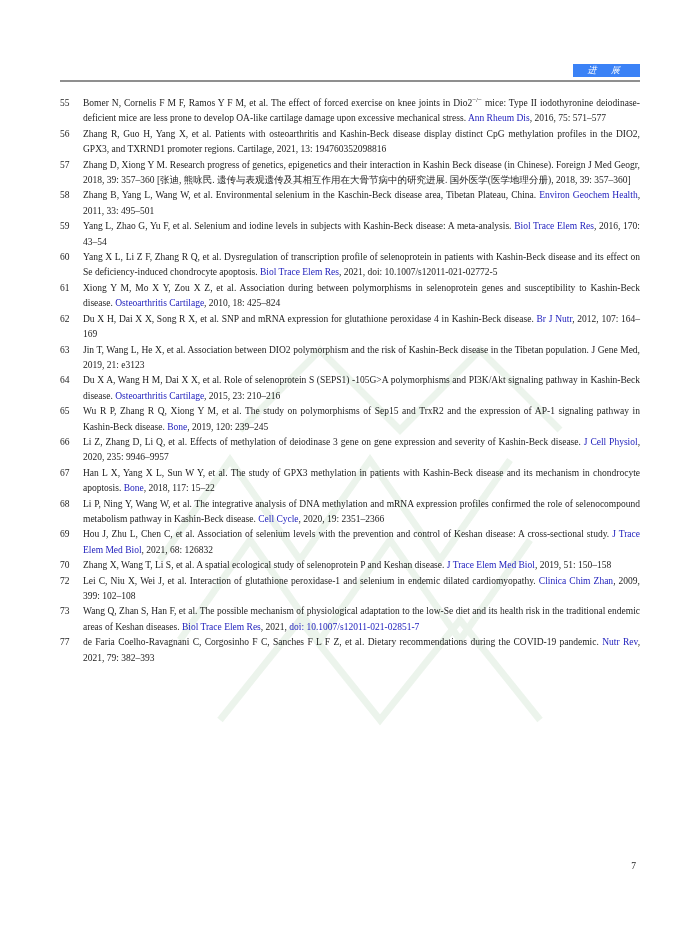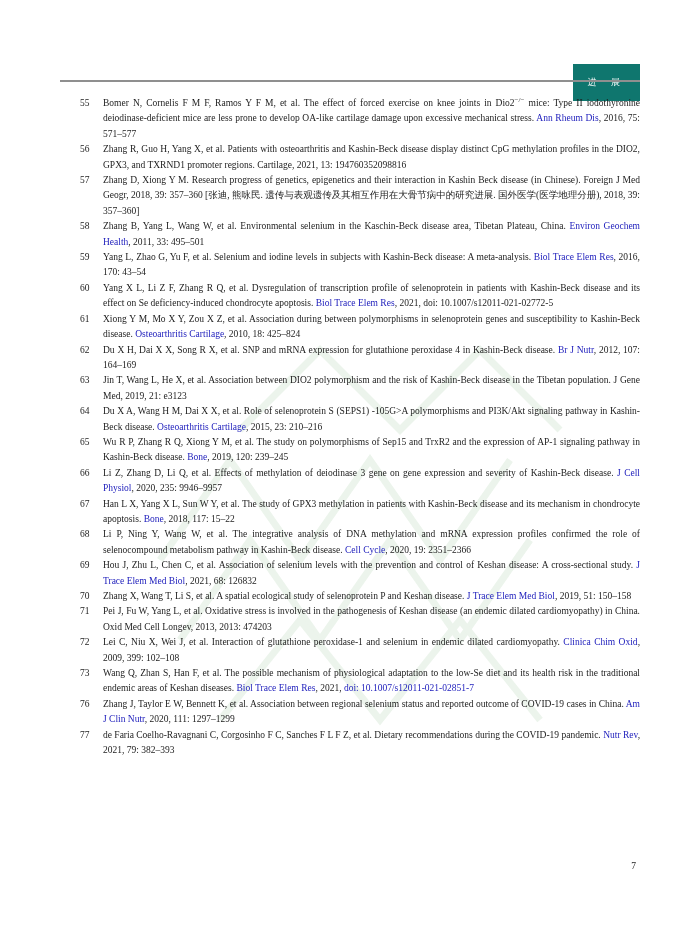--- a/index.html
+++ b/index.html
@@ -8,40 +8,41 @@
     background:#ffffff;
     font-family:"Liberation Serif","DejaVu Serif",serif;
     color:#1c1c1c;
     position:relative;
     overflow:hidden;
   }
   .page{position:absolute;inset:0;}
   
   .header-tag{
     position:absolute;top:64px;right:60px;
-    background:#0f766e;color:#ffffff;
+    background:#3b82f6;color:#ffffff;
     font-size:9px;line-height:13px;height:13px;
-    padding:12px 14px;letter-spacing:6px;
+    padding:0 14px;letter-spacing:6px;
     font-family:"Liberation Sans","DejaVu Sans",sans-serif;
+    font-style:italic;
   }
   .header-rule{
     position:absolute;top:80px;left:60px;right:60px;
     height:2px;background:#8f8f8f;
   }
   
   .watermark{
     position:absolute;left:120px;top:260px;
     opacity:0.55;pointer-events:none;
   }
   
   .refs{
     position:absolute;top:96px;left:60px;width:580px;
     font-size:9.5px;line-height:15.4px;
   }
-  .ref{display:flex;margin-left:20px;}
+  .ref{display:flex;}
   .ref-num{flex:none;width:23px;}
   .ref-text{flex:1;text-align:justify;}
   .ref-text .blue{color:#2222bd;}
   .ref-text sup{font-size:7px;line-height:0;}
   
   .page-num{
     position:absolute;top:861px;right:64px;
     font-size:9.5px;
   }
 </style>
@@ -121,34 +122,26 @@
       </div>
       <div class="ref">
         <span class="ref-num">69</span>
         <div class="ref-text"><span>Hou J, Zhu L, Chen C, et al. Association of selenium levels with the prevention and control of Keshan disease: A cross-sectional study. </span><span class="blue">J Trace Elem Med Biol</span><span>, 2021, 68: 126832</span></div>
       </div>
       <div class="ref">
         <span class="ref-num">70</span>
         <div class="ref-text"><span>Zhang X, Wang T, Li S, et al. A spatial ecological study of selenoprotein P and Keshan disease. </span><span class="blue">J Trace Elem Med Biol</span><span>, 2019, 51: 150–158</span></div>
       </div>
       <div class="ref">
-        <span class="ref-num">71</span>
-        <div class="ref-text"><span>Pei J, Fu W, Yang L, et al. Oxidative stress is involved in the pathogenesis of Keshan disease (an endemic dilated cardiomyopathy) in China. Oxid Med Cell Longev, 2013, 2013: 474203</span></div>
-      </div>
-      <div class="ref">
         <span class="ref-num">72</span>
-        <div class="ref-text"><span>Lei C, Niu X, Wei J, et al. Interaction of glutathione peroxidase-1 and selenium in endemic dilated cardiomyopathy. </span><span class="blue">Clinica Chim Oxid</span><span>, 2009, 399: 102–108</span></div>
+        <div class="ref-text"><span>Lei C, Niu X, Wei J, et al. Interaction of glutathione peroxidase-1 and selenium in endemic dilated cardiomyopathy. </span><span class="blue">Clinica Chim Zhan</span><span>, 2009, 399: 102–108</span></div>
       </div>
       <div class="ref">
         <span class="ref-num">73</span>
         <div class="ref-text"><span>Wang Q, Zhan S, Han F, et al. The possible mechanism of physiological adaptation to the low-Se diet and its health risk in the traditional endemic areas of Keshan diseases. </span><span class="blue">Biol Trace Elem Res</span><span>, 2021, </span><span class="blue">doi: 10.1007/s12011-021-02851-7</span></div>
-      </div>
-      <div class="ref">
-        <span class="ref-num">76</span>
-        <div class="ref-text"><span>Zhang J, Taylor E W, Bennett K, et al. Association between regional selenium status and reported outcome of COVID-19 cases in China. </span><span class="blue">Am J Clin Nutr</span><span>, 2020, 111: 1297–1299</span></div>
       </div>
       <div class="ref">
         <span class="ref-num">77</span>
         <div class="ref-text"><span>de Faria Coelho-Ravagnani C, Corgosinho F C, Sanches F L F Z, et al. Dietary recommendations during the COVID-19 pandemic. </span><span class="blue">Nutr Rev</span><span>, 2021, 79: 382–393</span></div>
       </div>
     </div>
 
   <div class="page-num">7</div>
 
 </div>

